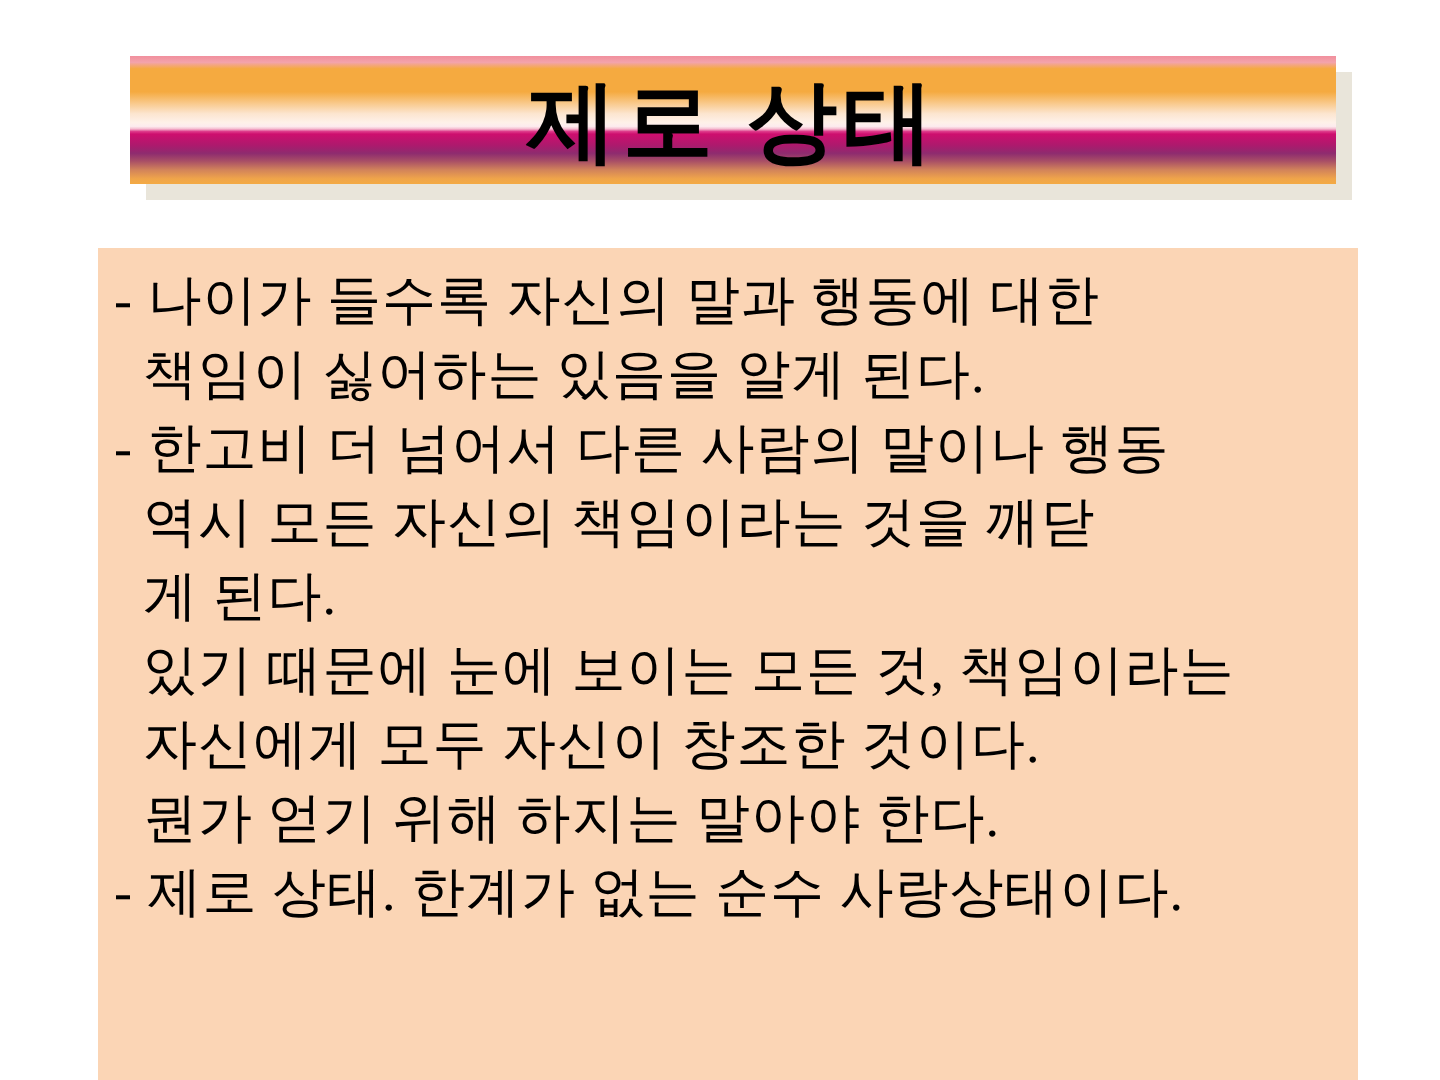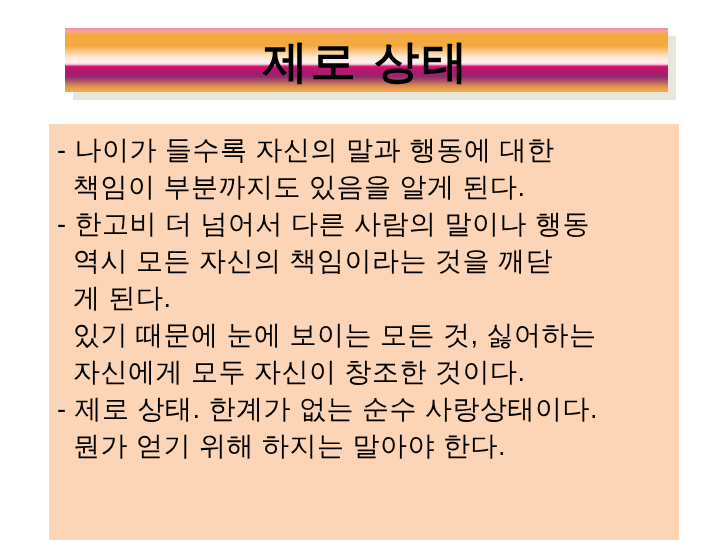--- a/index.html
+++ b/index.html
@@ -6,21 +6,21 @@
     margin: 0;
     padding: 0;
     background: #ffffff;
   }
   .slide {
     position: relative;
     width: 720px;
     height: 540px;
     background: #ffffff;
     overflow: hidden;
-    font-family: Liberation Sans, sans-serif;
+    font-family: Liberation Serif, serif;
   }
 
   
   .banner-shadow {
     position: absolute;
     left: 73px;
     top: 36px;
     width: 603px;
     height: 64px;
     background: var(--shadow, #E9E5DA);
@@ -88,23 +88,23 @@
 <div class="slide">
 
   <div class="banner-shadow"></div>
 
   <div class="banner">
     <h1 class="banner-title">제로 상태</h1>
   </div>
 
   <div class="body-box">
     <div class="body-line">- 나이가 들수록 자신의 말과 행동에 대한</div>
-    <div class="body-line">  책임이 부분까지도 있음을 알게 된다.</div>
+    <div class="body-line">  책임이 싫어하는 있음을 알게 된다.</div>
     <div class="body-line">- 한고비 더 넘어서 다른 사람의 말이나 행동</div>
     <div class="body-line">  역시 모든 자신의 책임이라는 것을 깨닫</div>
     <div class="body-line">  게 된다.</div>
-    <div class="body-line">  있기 때문에 눈에 보이는 모든 것, 싫어하는</div>
+    <div class="body-line">  있기 때문에 눈에 보이는 모든 것, 책임이라는</div>
     <div class="body-line">  자신에게 모두 자신이 창조한 것이다.</div>
+    <div class="body-line">  뭔가 얻기 위해 하지는 말아야 한다.</div>
     <div class="body-line">- 제로 상태. 한계가 없는 순수 사랑상태이다.</div>
-    <div class="body-line">  뭔가 얻기 위해 하지는 말아야 한다.</div>
   </div>
 
 </div>
 
 </body></html>

